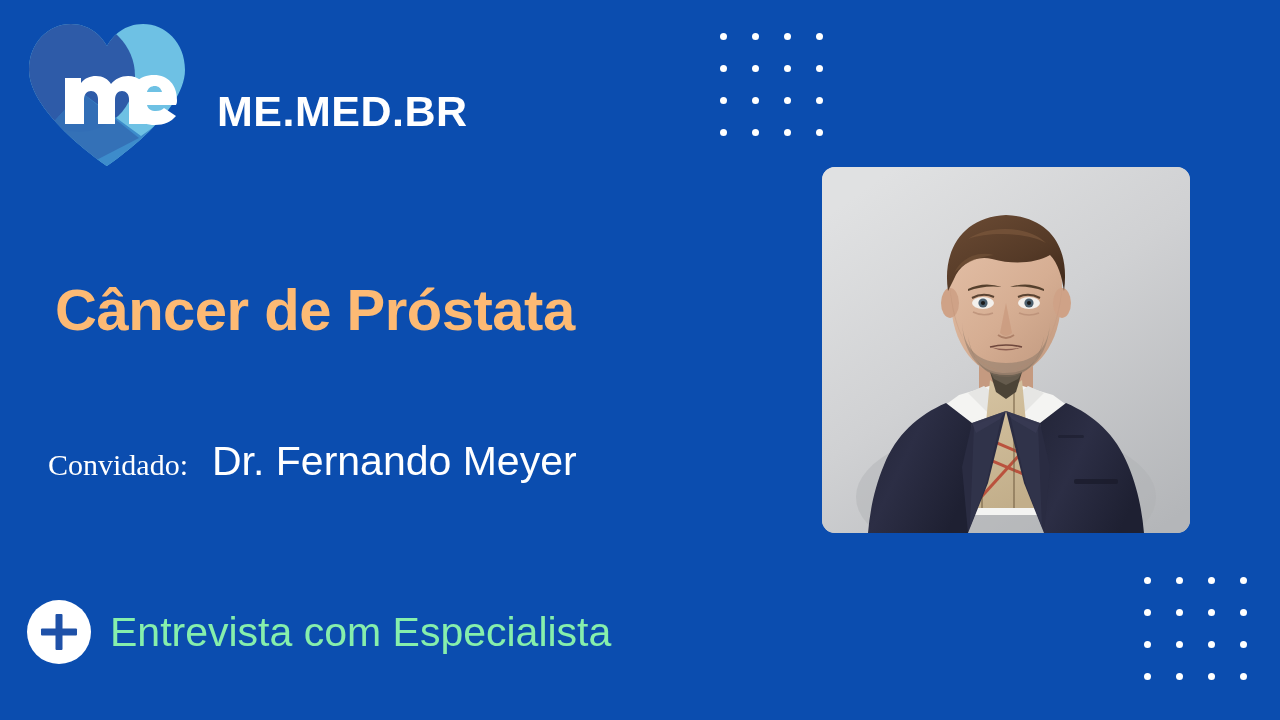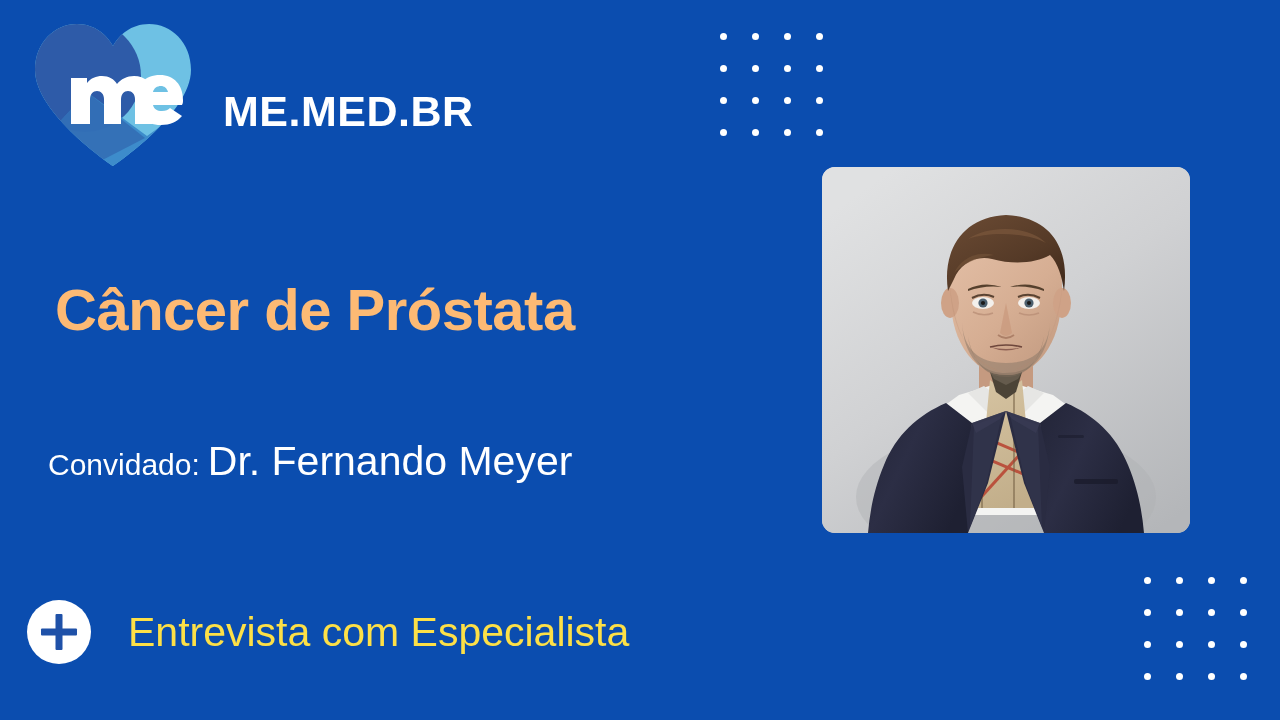--- a/index.html
+++ b/index.html
@@ -14,21 +14,21 @@
     height: 720px;
     overflow: hidden;
     background: #0B4DAF;
     font-family: "Liberation Sans", sans-serif;
     -webkit-font-smoothing: antialiased;
   }
 
   
   .logo-block {
     position: absolute;
-    left: 27px;
+    left: 21px;
     top: 18px;
     width: 520px;
     height: 150px;
     text-align: center;
   }
   .logo-mark {
     position: absolute;
     left: 0;
     top: 0;
     width: 172px;
@@ -88,27 +88,28 @@
     top: 441px;
     display: flex;
     align-items: baseline;
     white-space: nowrap;
   }
   .guest-label {
     font-size: 30px;
     font-weight: normal;
     color: #ffffff;
     line-height: 1;
+    font-family: Liberation Serif, serif;
   }
   .guest-name {
     font-size: 41px;
     font-weight: normal;
     color: #ffffff;
     line-height: 1;
-    margin-left: 8px;
+    margin-left: 24px;
   }
 
   
   .footer-row {
     position: absolute;
     left: 27px;
     top: 600px;
     display: flex;
     align-items: center;
   }
@@ -137,23 +138,23 @@
   .plus-badge::after {
     top: 50%;
     left: 14px;
     height: 7px;
     width: 36px;
     transform: translateY(-50%);
   }
   .footer-text {
     font-size: 41px;
     font-weight: normal;
-    color: #fde047;
+    color: #86efac;
     line-height: 1;
-    margin-left: 37px;
+    margin-left: 19px;
     white-space: nowrap;
     text-align: right;
   }
 
   
   .portrait {
     position: absolute;
     left: 822px;
     top: 167px;
     width: 368px;

